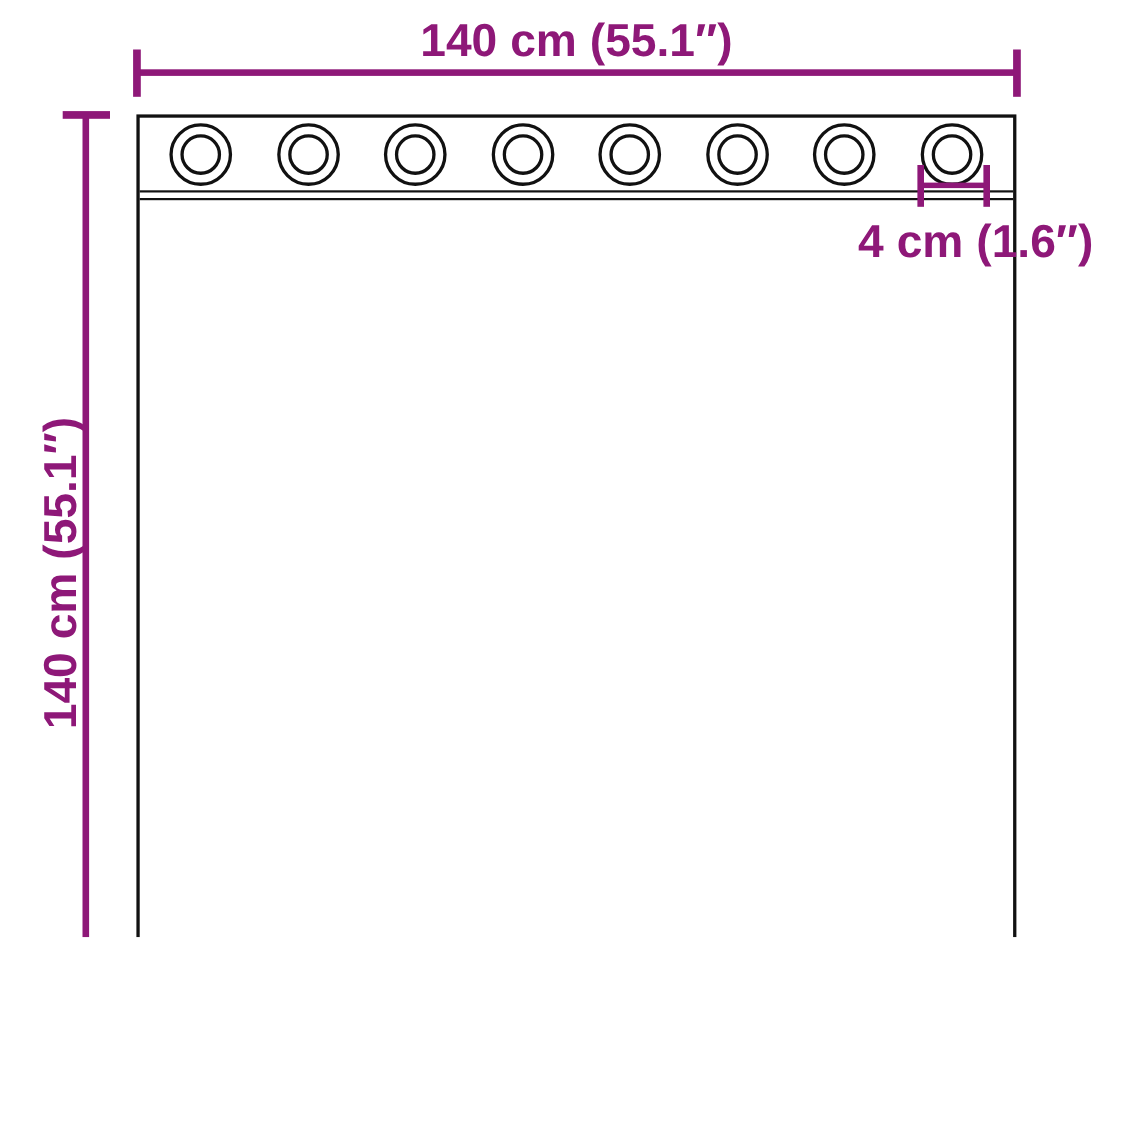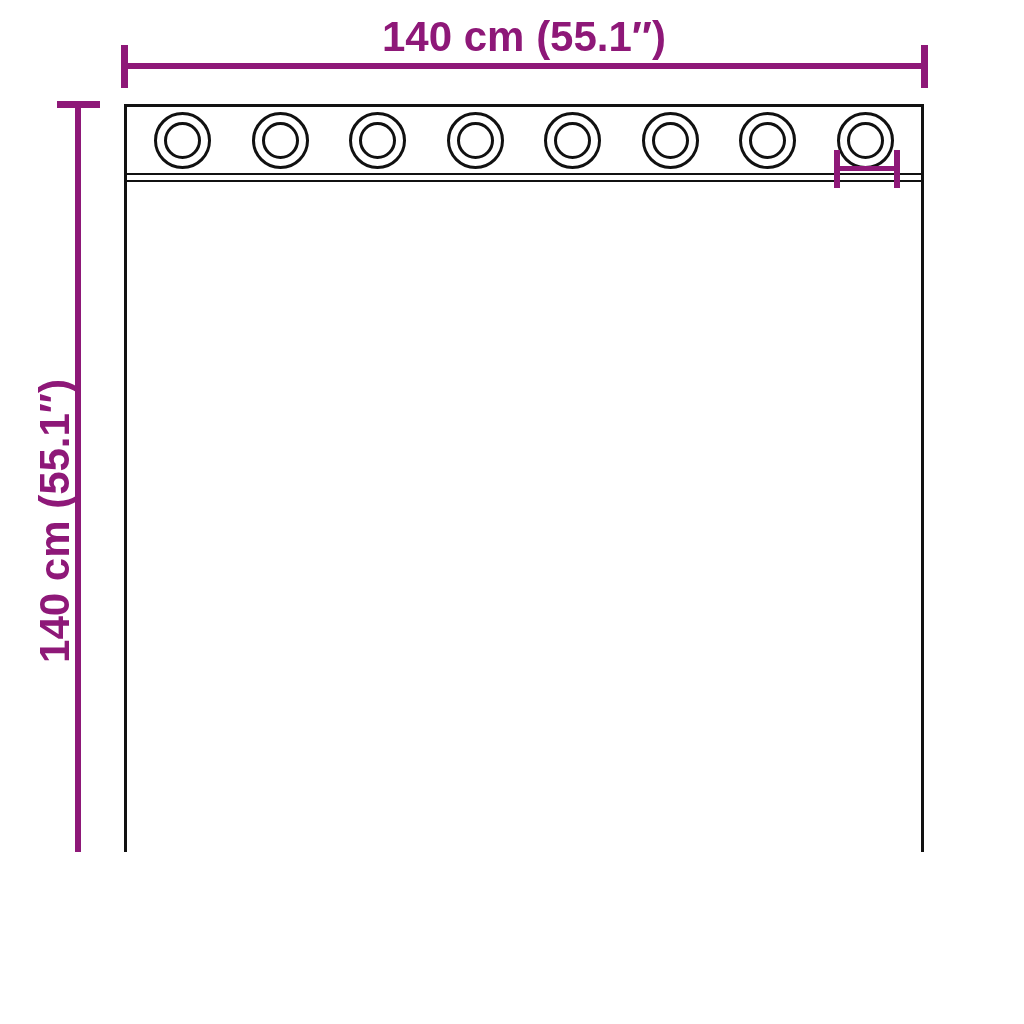--- a/index.html
+++ b/index.html
@@ -151,14 +151,15 @@
   <div class="dim-label dim-top-label">140 cm (55.1″)</div>
 
   <div class="dim dim-left-line"></div>
   <div class="dim dim-left-tick-t"></div>
   <div class="dim dim-left-tick-b"></div>
   <div class="dim-label dim-left-label">140 cm (55.1″)</div>
 
   <div class="dim dim-gr-line"></div>
   <div class="dim dim-gr-tick-l"></div>
   <div class="dim dim-gr-tick-r"></div>
+  <div class="dim-label dim-gr-label">4 cm (1.6″)</div>
 
 </div>
 
 </body></html>

